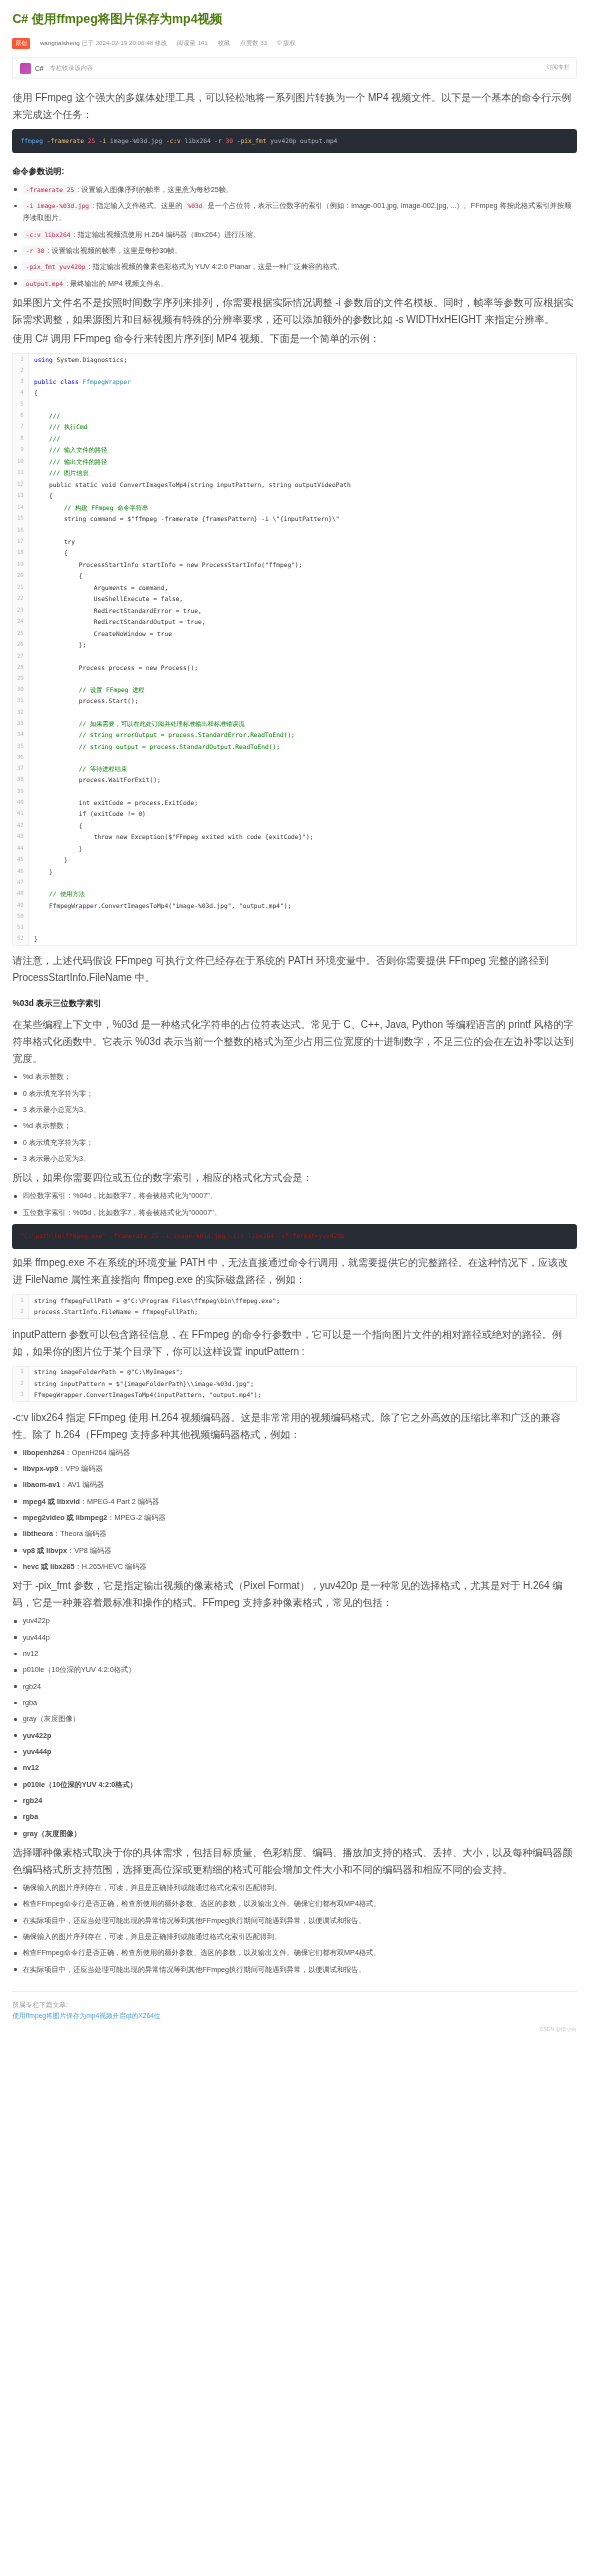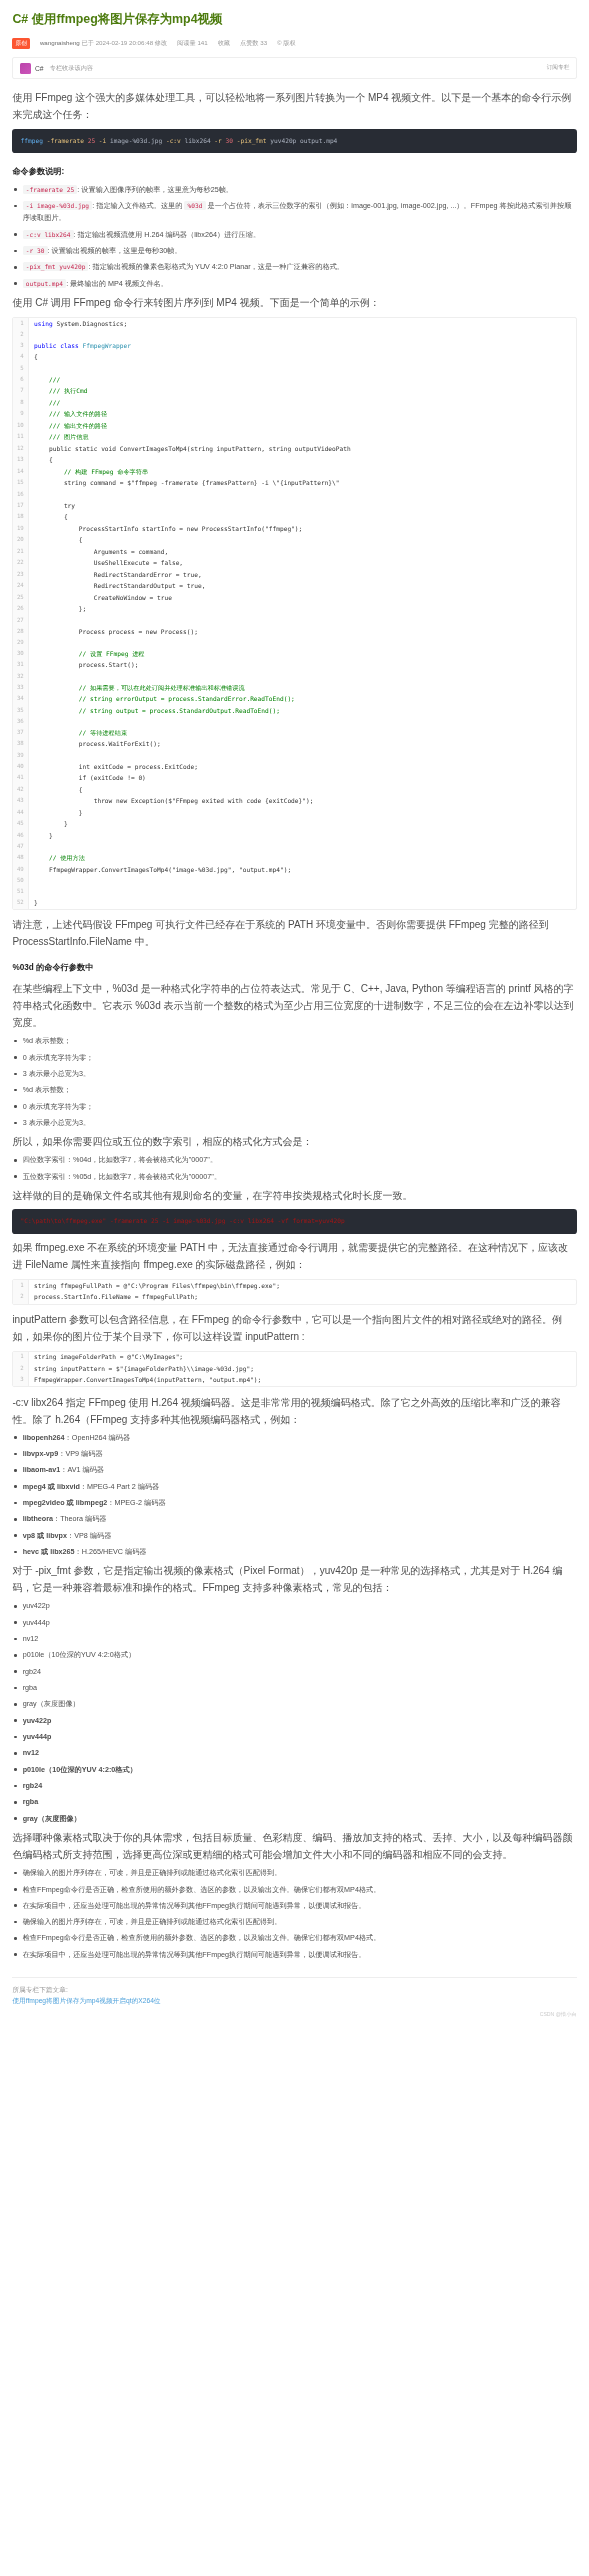--- a/index.html
+++ b/index.html
@@ -62,20 +62,21 @@
 <h2 class="sec">命令参数说明:</h2>
 <ul class="bl" id="params">
       <li><code class="i">-framerate 25</code>: 设置输入图像序列的帧率，这里意为每秒25帧。</li>
       <li><code class="i">-i image-%03d.jpg</code>: 指定输入文件格式。这里的 <code class="i">%03d</code> 是一个占位符，表示三位数字的索引（例如：image-001.jpg, image-002.jpg, ...）。FFmpeg 将按此格式索引并按顺序读取图片。</li>
       <li><code class="i">-c:v libx264</code>: 指定输出视频流使用 H.264 编码器（libx264）进行压缩。</li>
       <li><code class="i">-r 30</code>: 设置输出视频的帧率，这里是每秒30帧。</li>
       <li><code class="i">-pix_fmt yuv420p</code>: 指定输出视频的像素色彩格式为 YUV 4:2:0 Planar，这是一种广泛兼容的格式。</li>
       <li><code class="i">output.mp4</code>: 最终输出的 MP4 视频文件名。</li>
     </ul>
 
+<p class="txt">如果图片文件名不是按照时间数字序列来排列，你需要根据实际情况调整 -i 参数后的文件名模板。同时，帧率等参数可应根据实际需求调整，如果源图片和目标视频有特殊的分辨率要求，还可以添加额外的参数比如 -s WIDTHxHEIGHT 来指定分辨率。</p>
 
 <p class="txt">使用 C# 调用 FFmpeg 命令行来转图片序列到 MP4 视频。下面是一个简单的示例：</p>
 <div class="code" id="code1">
       <div class="ln">
         <div class="no">1</div>
         <div class="cc"><span class="kw">using</span> System.Diagnostics;</div>
       </div>
       <div class="ln">
         <div class="no">2</div>
         <div class="cc"></div>
@@ -277,36 +278,35 @@
         <div class="cc"></div>
       </div>
       <div class="ln">
         <div class="no">52</div>
         <div class="cc">}</div>
       </div>
     </div>
 
 <p class="txt">请注意，上述代码假设 FFmpeg 可执行文件已经存在于系统的 PATH 环境变量中。否则你需要提供 FFmpeg 完整的路径到 ProcessStartInfo.FileName 中。</p>
 
-<h2 class="sec">%03d 的命令行参数中</h2>
+<h2 class="sec">%03d 表示三位数字索引</h2>
 <p class="txt">在某些编程上下文中，%03d 是一种格式化字符串的占位符表达式。常见于 C、C++, Java, Python 等编程语言的 printf 风格的字符串格式化函数中。它表示 %03d 表示当前一个整数的格式为至少占用三位宽度的十进制数字，不足三位的会在左边补零以达到宽度。</p>
 <ul class="bl" id="">
       <li>%d 表示整数；</li>
       <li>0 表示填充字符为零；</li>
       <li>3 表示最小总宽为3。</li>
       <li>%d 表示整数；</li>
       <li>0 表示填充字符为零；</li>
       <li>3 表示最小总宽为3。</li>
     </ul>
 <p class="txt">所以，如果你需要四位或五位的数字索引，相应的格式化方式会是：</p>
 <ul class="bl" id="bl03d2">
       <li>四位数字索引：%04d，比如数字7，将会被格式化为"0007"。</li>
       <li>五位数字索引：%05d，比如数字7，将会被格式化为"00007"。</li>
     </ul>
-<p class="txt">这样做的目的是确保文件名或其他有规则命名的变量，在字符串按类规格式化时长度一致。</p>
 
 <div class="cmd"><span class="st">"C:\path\to\ffmpeg.exe" -framerate 25 -i image-%03d.jpg -c:v libx264 -vf format=yuv420p </span></div>
 
 <p class="txt">如果 ffmpeg.exe 不在系统的环境变量 PATH 中，无法直接通过命令行调用，就需要提供它的完整路径。在这种情况下，应该改进 FileName 属性来直接指向 ffmpeg.exe 的实际磁盘路径，例如：</p>
 <div class="code" id="code2">
       <div class="ln">
         <div class="no">1</div>
         <div class="cc">string ffmpegFullPath = @"C:\Program Files\ffmpeg\bin\ffmpeg.exe";</div>
       </div>
       <div class="ln">

